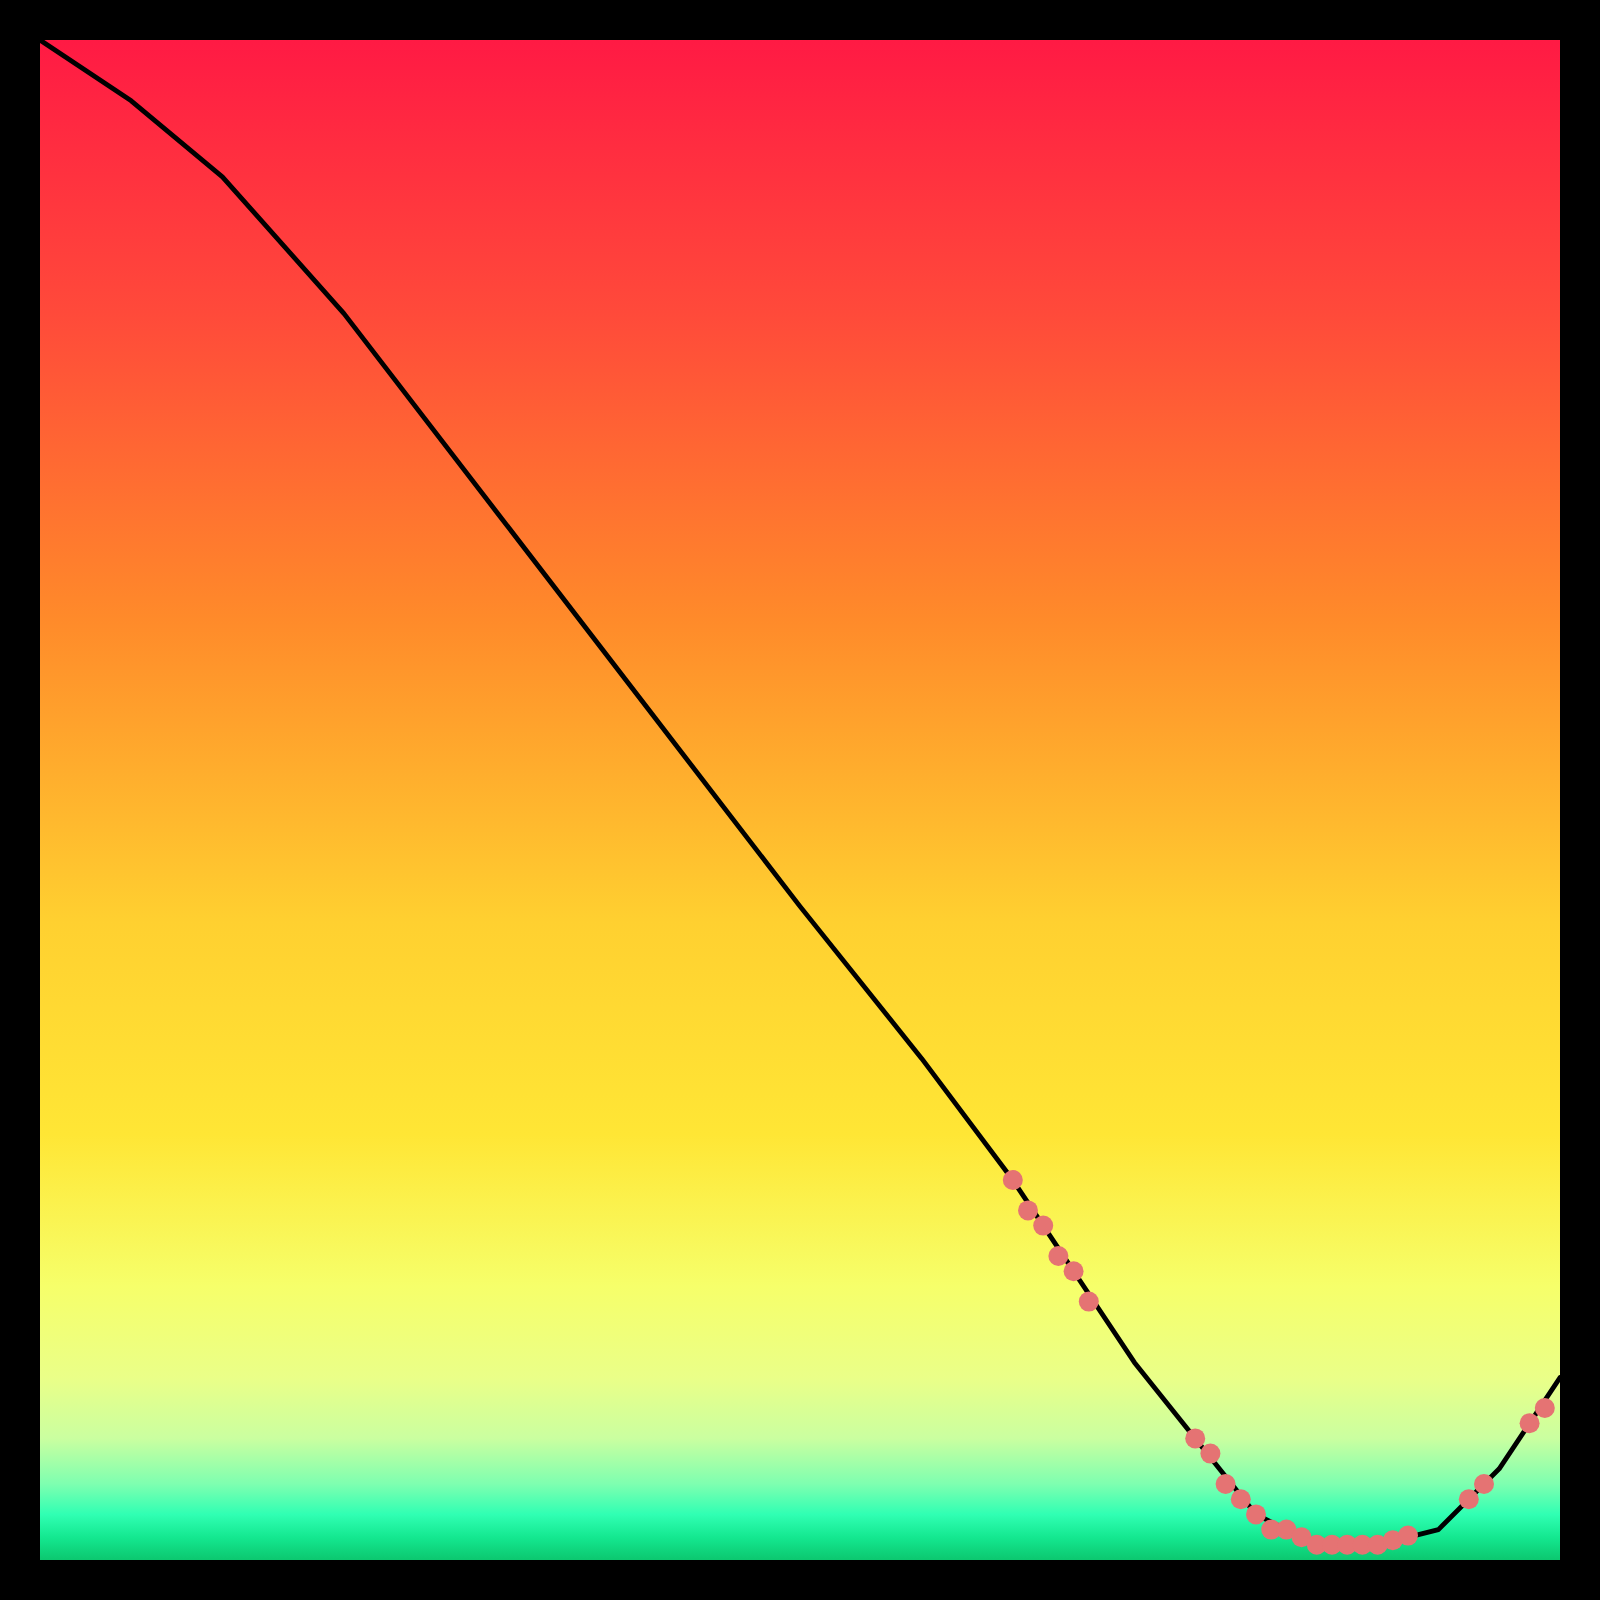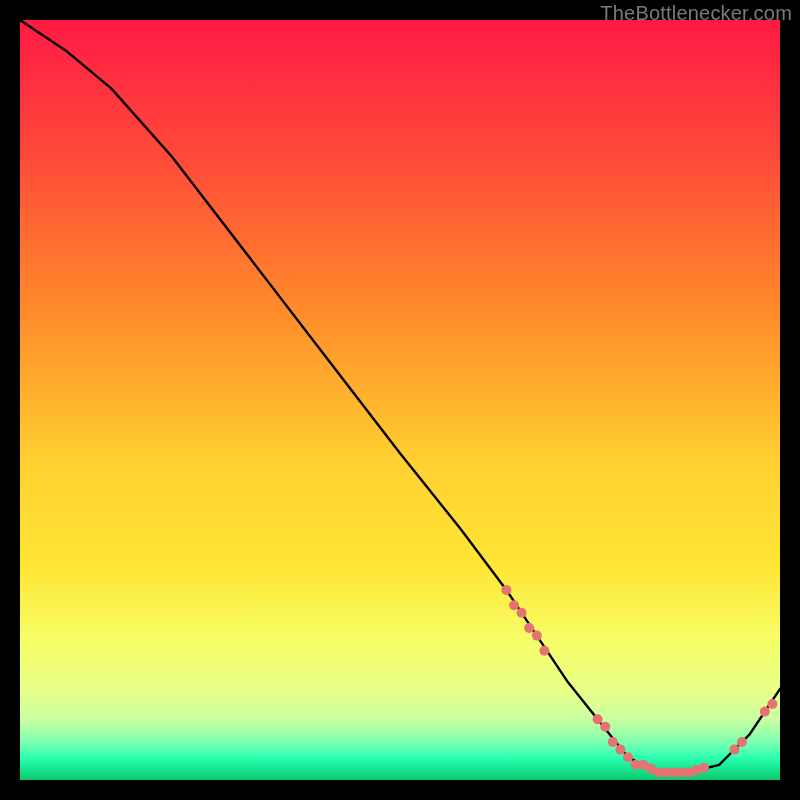--- a/index.html
+++ b/index.html
@@ -32,21 +32,20 @@
     font-size: 20px;
     font-weight: 500;
     letter-spacing: 0.2px;
   }
   svg { display: block; }
 </style>
 </head>
 <body>
 
 <div class="frame">
-  <div class="attribution">TheBottlenecker.com</div>
 
   <div class="plot">
     <svg id="chart-svg" width="760" height="760" viewBox="0 0 760 760">
       <defs>
         <linearGradient id="bgGrad" x1="0" y1="0" x2="0" y2="1">
           <stop offset="0%" stop-color="#ff1a44"></stop>
           <stop offset="18%" stop-color="#ff4a3a"></stop>
           <stop offset="38%" stop-color="#ff8a2a"></stop>
           <stop offset="58%" stop-color="#ffd030"></stop>
           <stop offset="72%" stop-color="#ffe635"></stop>

